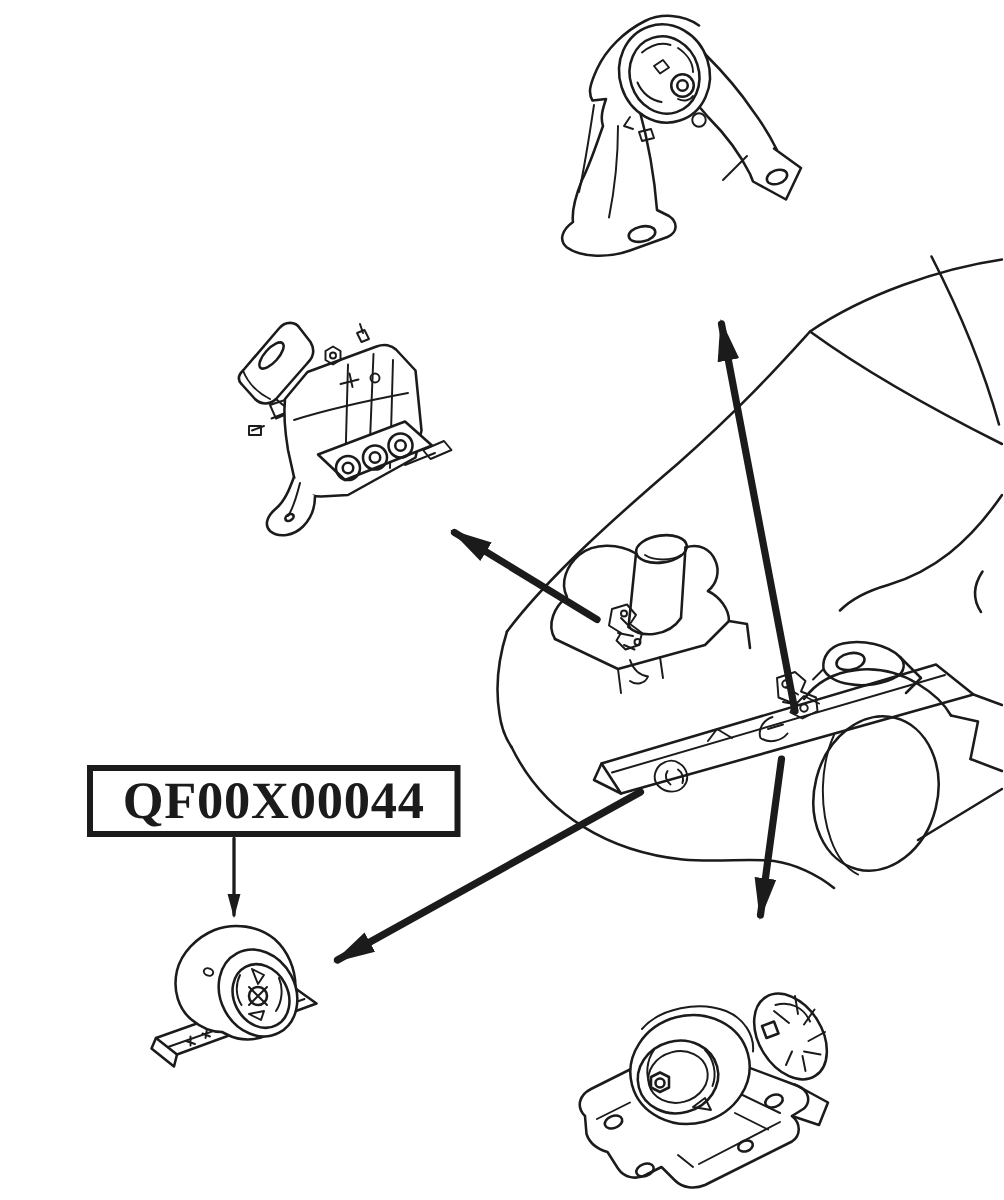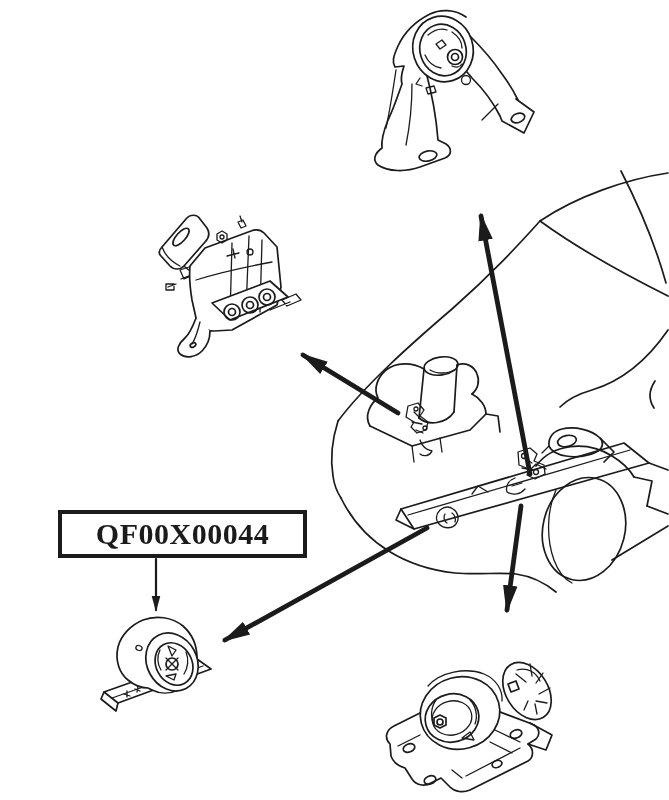--- a/index.html
+++ b/index.html
@@ -18,21 +18,21 @@
   .part-label-box{
     position:absolute;
     left:58px; top:510px;
     width:249px; height:48px;
     box-sizing:border-box;
     border:4px solid var(--line);
     background:#fff;
     display:flex;align-items:center;justify-content:center;
     font-family:"Liberation Serif", serif;
     font-weight:bold;
-    font-size:30px;
+    font-size:35px;
     letter-spacing:0.5px;
     color:var(--line);
     white-space:nowrap;
   }
   
   .art{fill:none;stroke:var(--line);stroke-width:1.7;stroke-linecap:round;stroke-linejoin:round;}
   .art .thin{stroke-width:1.3;}
   .art .fillw{fill:#ffffff;}
   .art .arrow{stroke-width:4.8;}
   .art .arrow-thin{stroke-width:2.2;}

